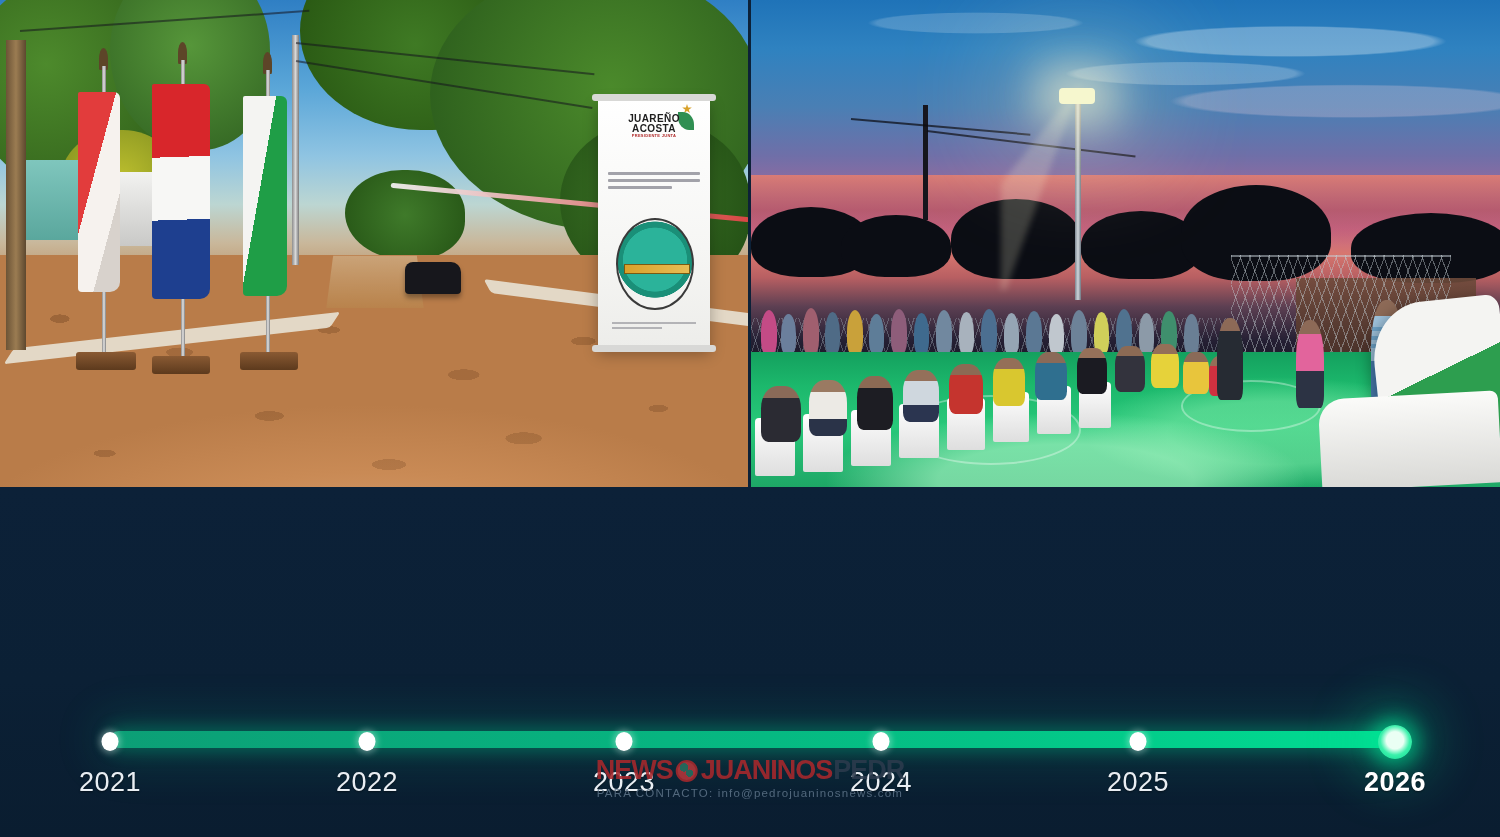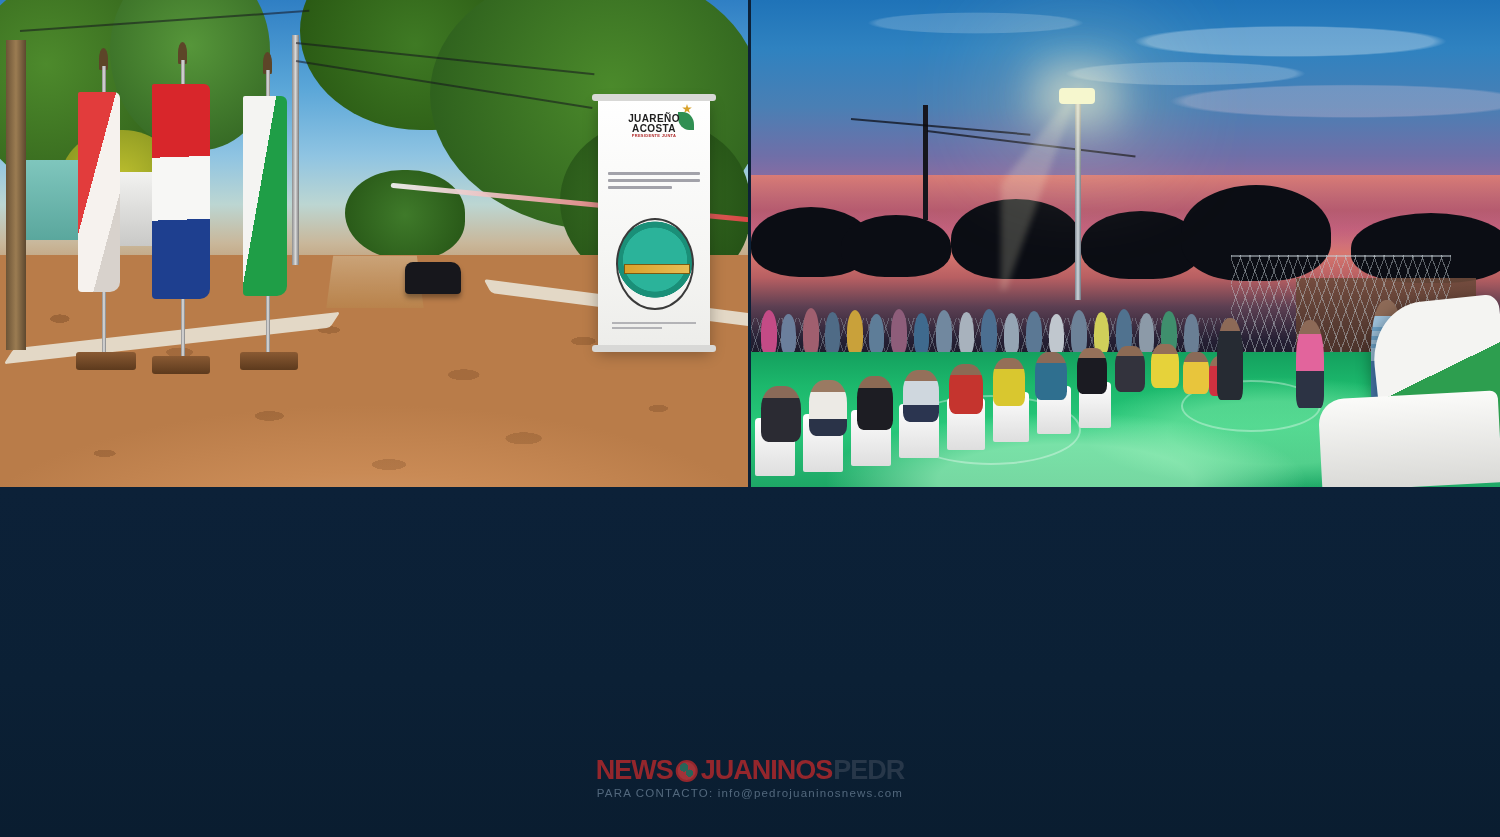--- a/index.html
+++ b/index.html
@@ -472,20 +472,37 @@
       <div class="person" style="left:545px;top:320px;width:28px;height:88px;background:linear-gradient(180deg,#8d6a57 0 16%,#e2649c 16% 58%,#2c3344 58% 100%);border-radius:45% 45% 14% 14%;"></div>
       <div class="person" style="left:620px;top:300px;width:32px;height:105px;background:linear-gradient(180deg,#8d6a57 0 15%,#9fc3dd 15% 26%,#6fa6cc 26% 30%,#9fc3dd 30% 34%,#6fa6cc 34% 38%,#9fc3dd 38% 42%,#6fa6cc 42% 46%,#9fc3dd 46% 58%,#4a7fb4 58% 100%);border-radius:45% 45% 12% 12%;"></div>
 
       <div class="flag-r"></div>
       <div class="drape-r"></div>
     </div>
   </div>
 
   <div class="panel">
 
+    <div class="timeline">
+      <div class="tl-track"></div>
+      <div id="tl-nodes">
+          <div class="tl-node" style="left: 110px;"></div>
+          <div class="tl-label" style="left: 110px;">2021</div>
+          <div class="tl-node" style="left: 367px;"></div>
+          <div class="tl-label" style="left: 367px;">2022</div>
+          <div class="tl-node" style="left: 624px;"></div>
+          <div class="tl-label" style="left: 624px;">2023</div>
+          <div class="tl-node" style="left: 881px;"></div>
+          <div class="tl-label" style="left: 881px;">2024</div>
+          <div class="tl-node" style="left: 1138px;"></div>
+          <div class="tl-label" style="left: 1138px;">2025</div>
+          <div class="tl-node end" style="left: 1395px;"></div>
+          <div class="tl-label current" style="left: 1395px;">2026</div>
+        </div>
+    </div>
   </div>
 
   <div class="watermark">
     <div class="wm-row">
       <span class="wm-red">NEWS</span>
       <span class="wm-globe"></span>
       <span class="wm-red">JUANINOS</span>
       <span class="wm-grey">PEDR</span>
     </div>
     <div class="wm-contact">PARA CONTACTO: info@pedrojuaninosnews.com</div>

